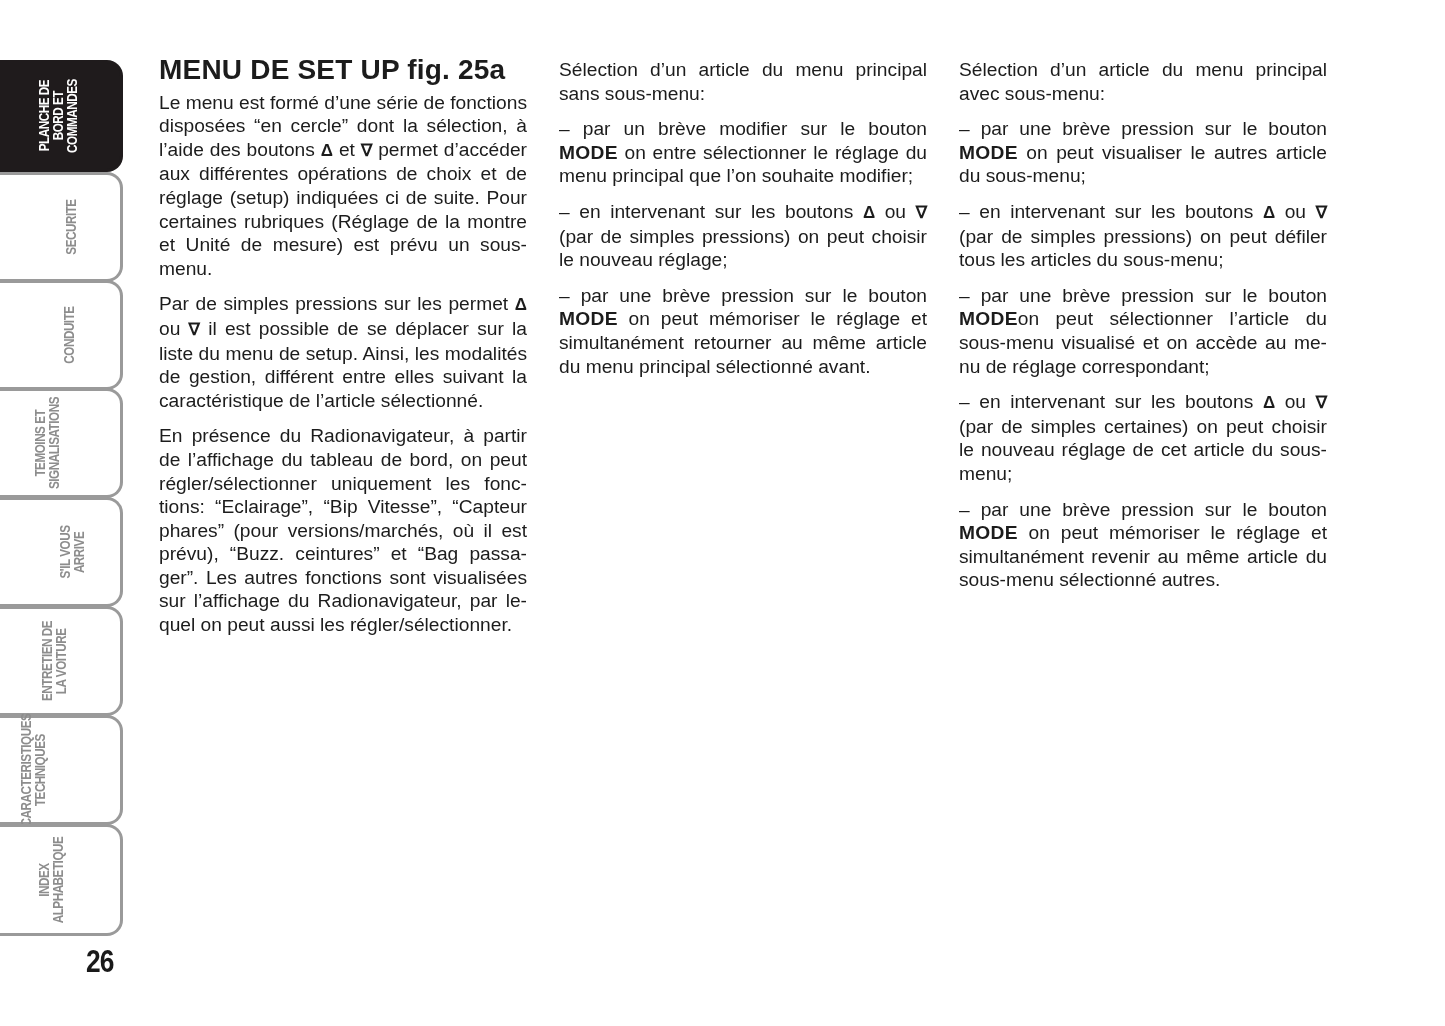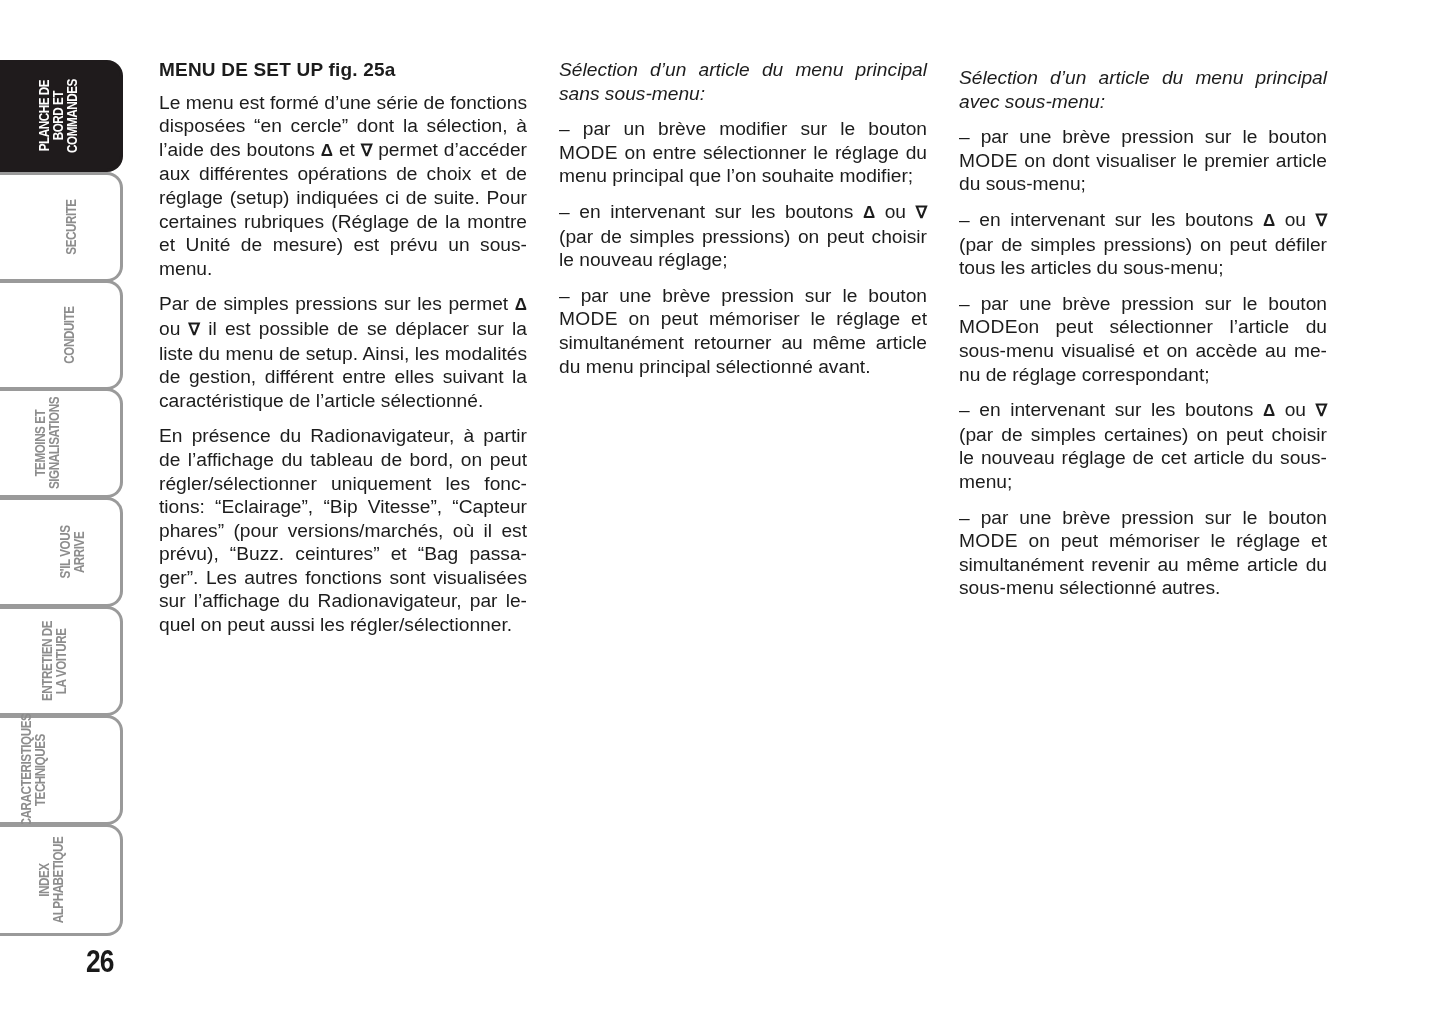--- a/index.html
+++ b/index.html
@@ -24,24 +24,24 @@
     .page-number { position: absolute; left: 86px; top: 944px; font-family: "Liberation Sans", sans-serif;
                    font-weight: bold; font-size: 31px; color: #1a1a1a; transform: scaleX(0.85);
                    transform-origin: left center; letter-spacing: -1px; }
 
     
     .col { position: absolute; top: 58px; width: 368px; font-size: 19.2px; line-height: 23.6px;
            font-family: "Liberation Sans", sans-serif; color: #1c1c1c; }
     .col p { margin: 0 0 12px 0; text-align: justify; hyphens: manual; }
     .col-1 { left: 159px; }
     .col-2 { left: 559px; }
-    .col-3 { left: 959px; margin-top: 8px; }
-    .section-title { font-weight: bold; font-size: 19px; margin: 0 0 9px 0; letter-spacing: 0.2px; }
-    .lead { font-style: italic; }
-    .mode { font-weight: normal; letter-spacing: 0.3px; }
+    .col-3 { left: 959px; }
+    .section-title { font-weight: bold; font-size: 28px; margin: 0 0 9px 0; letter-spacing: 0.2px; }
+    .lead { }
+    .mode { font-weight: bold; letter-spacing: 0.3px; }
     .tri { font-weight: bold; font-size: 17px; }
   </style>
 </head>
 <body>
 
 <nav class="tabs">
   <div class="tab active" style="top:0;height:112px;">
     <div class="tab-label">
       <span>PLANCHE DE</span>
       <span>BORD ET</span>
@@ -101,18 +101,18 @@
 
 <section class="col col-2">
   <p class="lead">Sélection d’un article du menu principal sans sous-menu:</p>
   <p><span>– par un brève modifier sur le bouton </span><span class="mode">MODE</span><span> on entre sélectionner le réglage du menu principal que l’on souhaite modifier;</span></p>
   <p><span>– en intervenant sur les boutons </span><span class="tri">Δ</span><span> ou </span><span class="tri">∇</span><span> (par de simples pressions) on peut choisir le nouveau réglage;</span></p>
   <p><span>– par une brève pression sur le bouton </span><span class="mode">MODE</span><span> on peut mémoriser le réglage et simultanément retourner au même article du menu principal sélectionné avant.</span></p>
 </section>
 
 <section class="col col-3">
   <p class="lead">Sélection d’un article du menu principal avec sous-menu:</p>
-  <p><span>– par une brève pression sur le bouton </span><span class="mode">MODE</span><span> on dont visualiser le premier ar­ticle du sous-menu;</span></p>
+  <p><span>– par une brève pression sur le bouton </span><span class="mode">MODE</span><span> on peut visualiser le autres ar­ticle du sous-menu;</span></p>
   <p><span>– en intervenant sur les boutons </span><span class="tri">Δ</span><span> ou </span><span class="tri">∇</span><span> (par de simples pressions) on peut défi­ler tous les articles du sous-menu;</span></p>
   <p><span>– par une brève pression sur le bouton </span><span class="mode">MODE</span><span>on peut sélectionner l’article du sous-menu visualisé et on accède au me­nu de réglage correspondant;</span></p>
   <p><span>– en intervenant sur les boutons </span><span class="tri">Δ</span><span> ou </span><span class="tri">∇</span><span> (par de simples certaines) on peut choisir le nouveau réglage de cet article du sous-menu;</span></p>
   <p><span>– par une brève pression sur le bouton </span><span class="mode">MODE</span><span> on peut mémoriser le réglage et simultanément revenir au même article du sous-menu sélectionné autres.</span></p>
 </section>
 
 </body></html>

